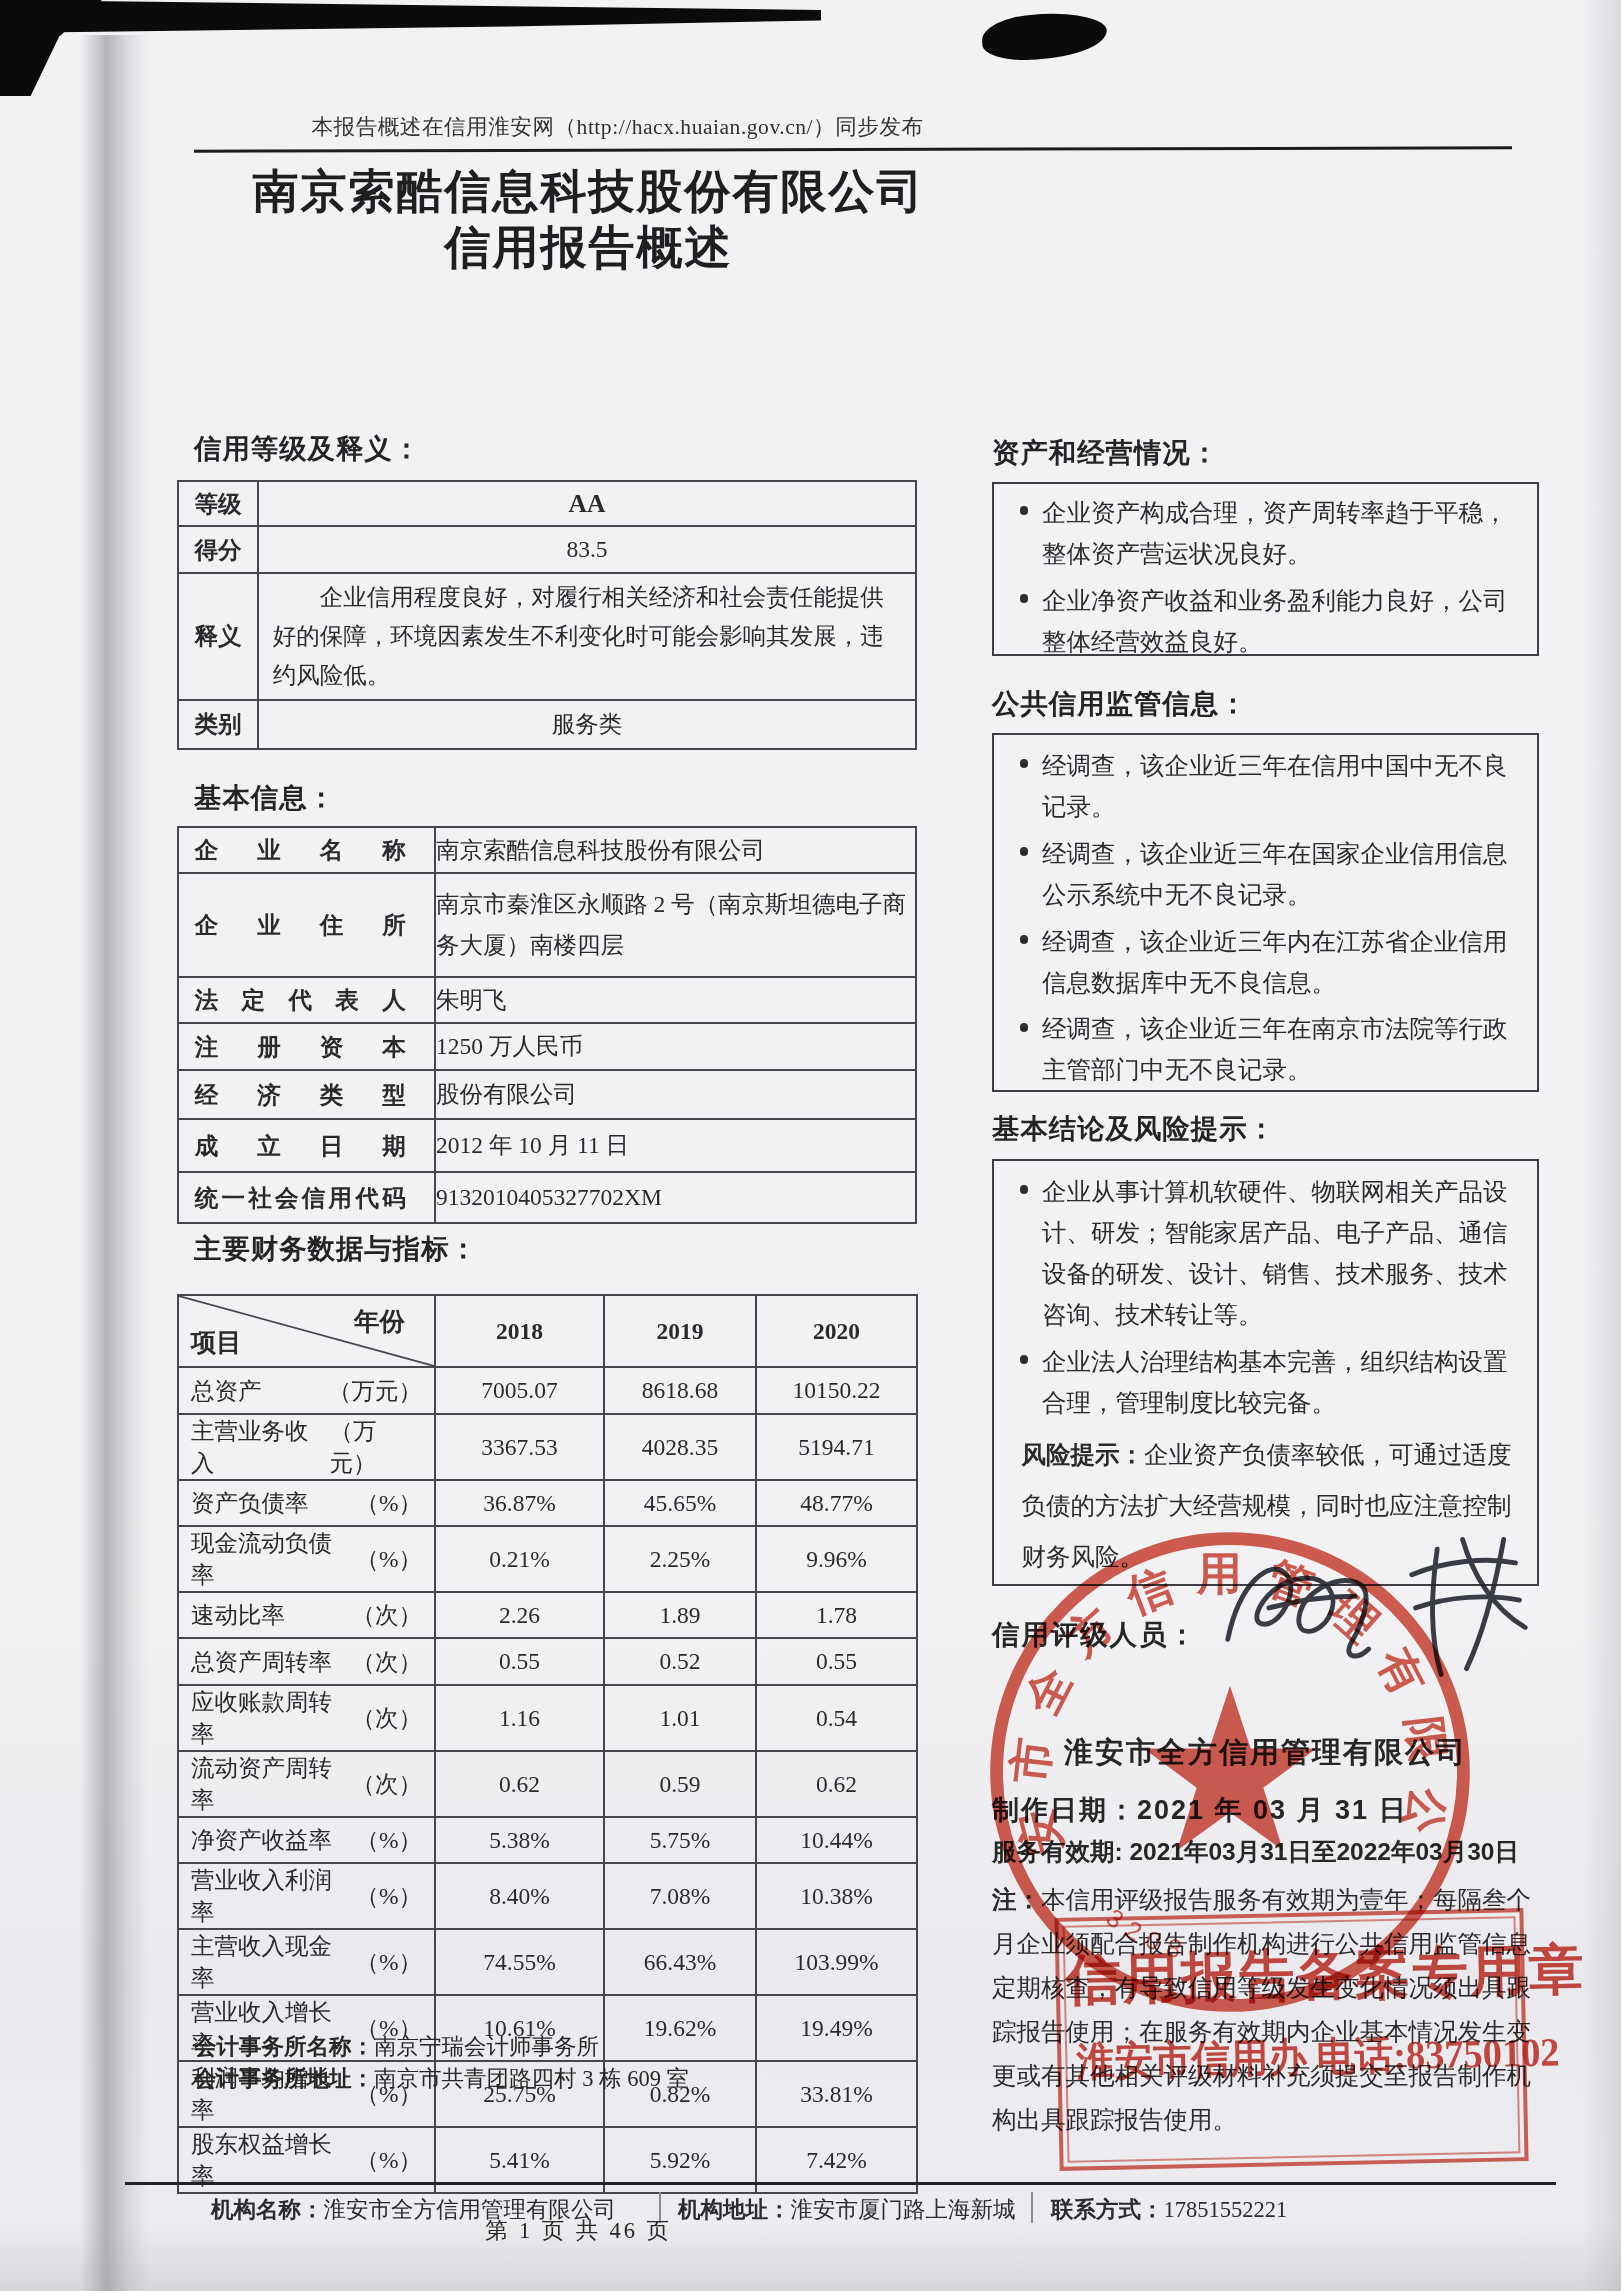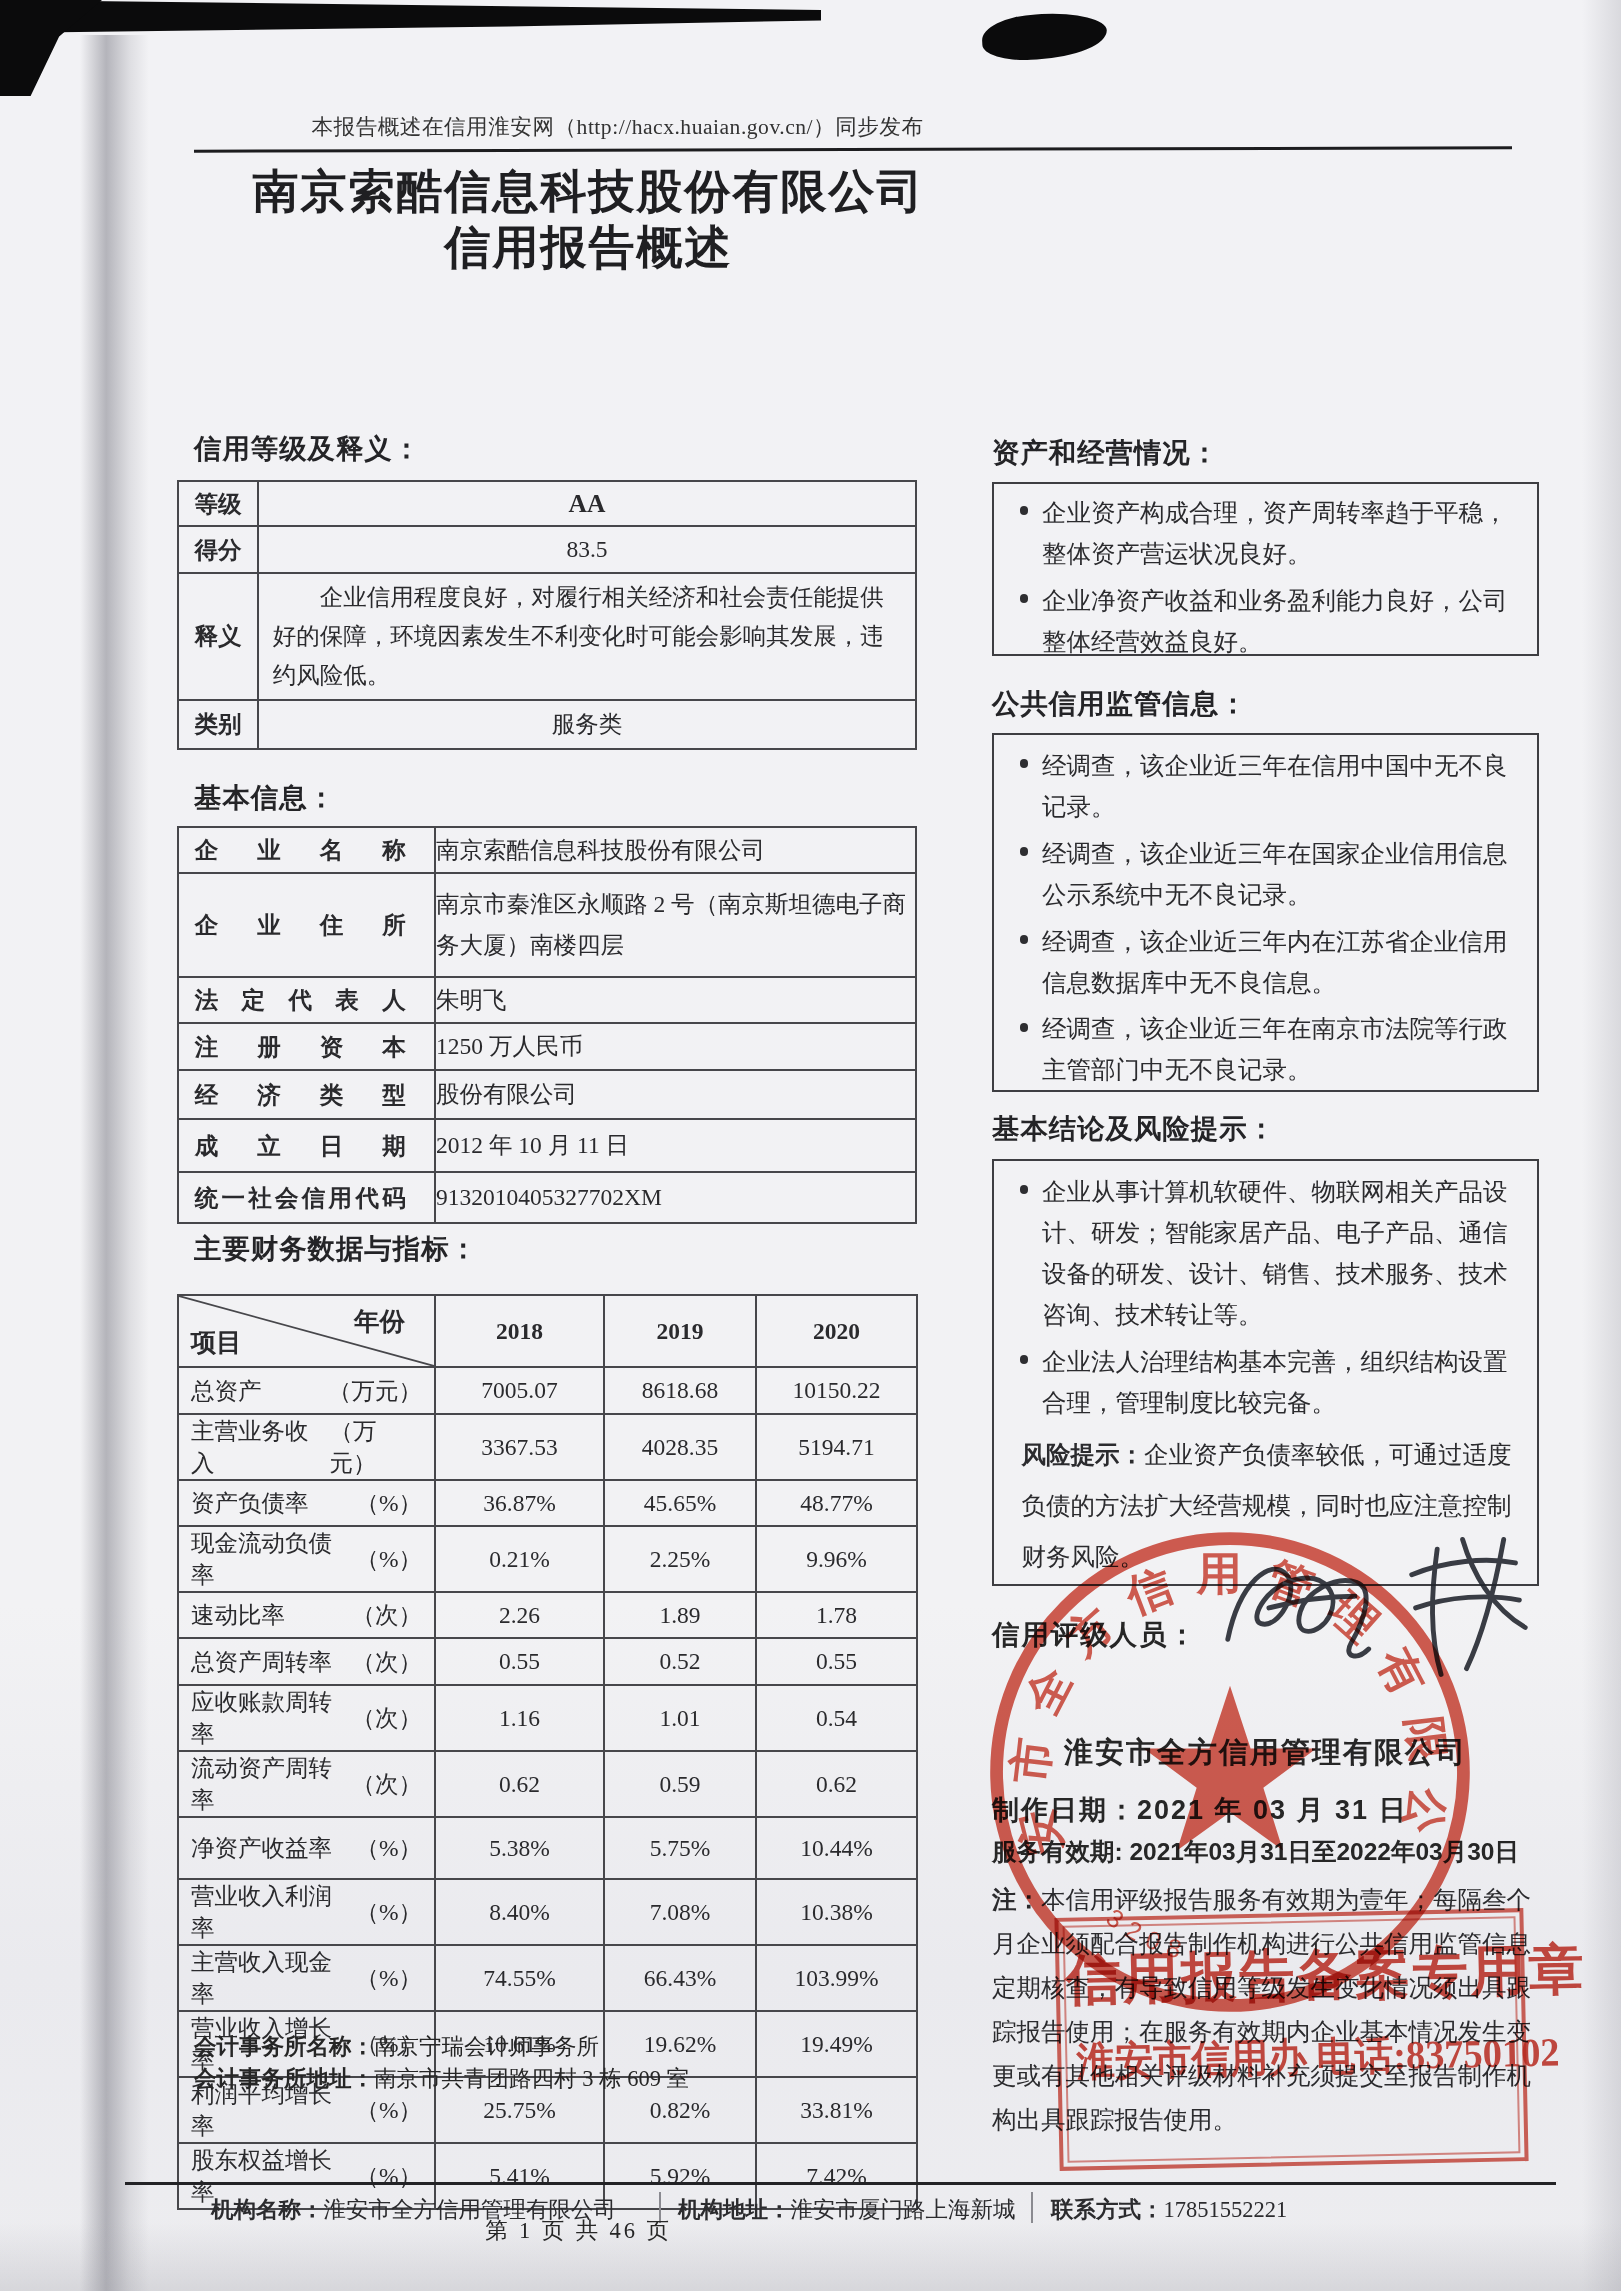--- a/index.html
+++ b/index.html
@@ -244,21 +244,21 @@
       <td>
             <div class="cellflex">
               <span>流动资产周转率</span>
               <span>（次）</span>
             </div>
           </td>
       <td class="num">0.62</td>
       <td class="num">0.59</td>
       <td class="num">0.62</td>
     </tr>
-    <tr style="height:62px">
+    <tr style="height:46px">
       <td>
             <div class="cellflex">
               <span>净资产收益率</span>
               <span>（%）</span>
             </div>
           </td>
       <td class="num">5.38%</td>
       <td class="num">5.75%</td>
       <td class="num">10.44%</td>
     </tr>

